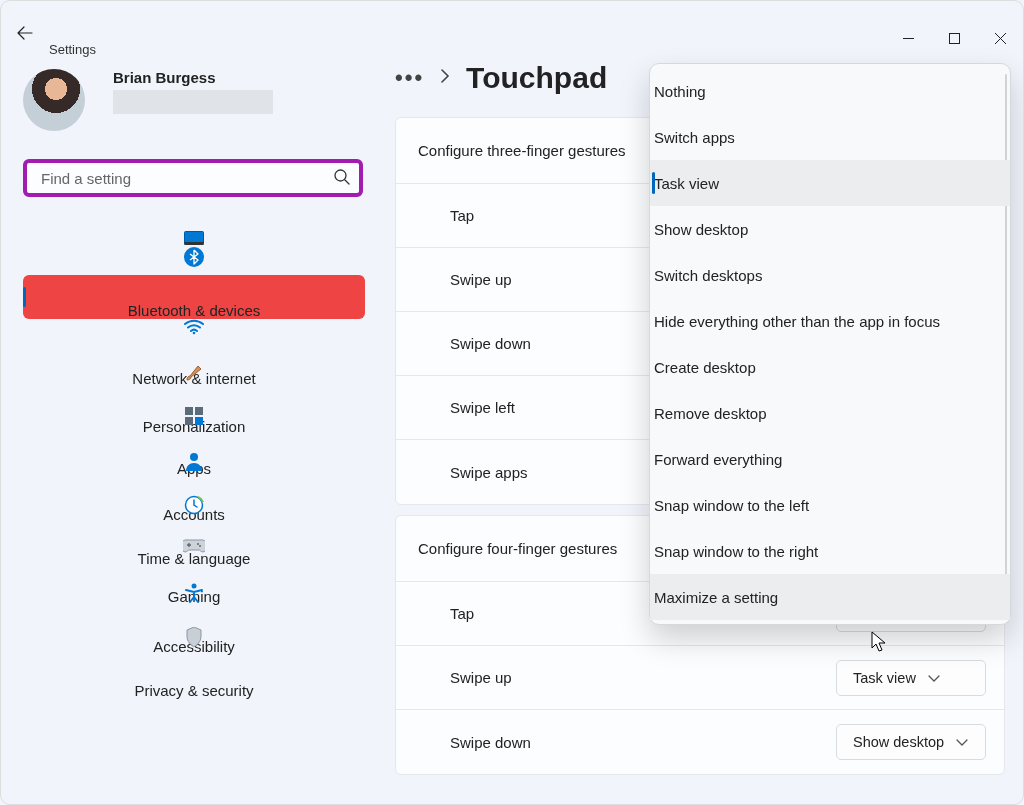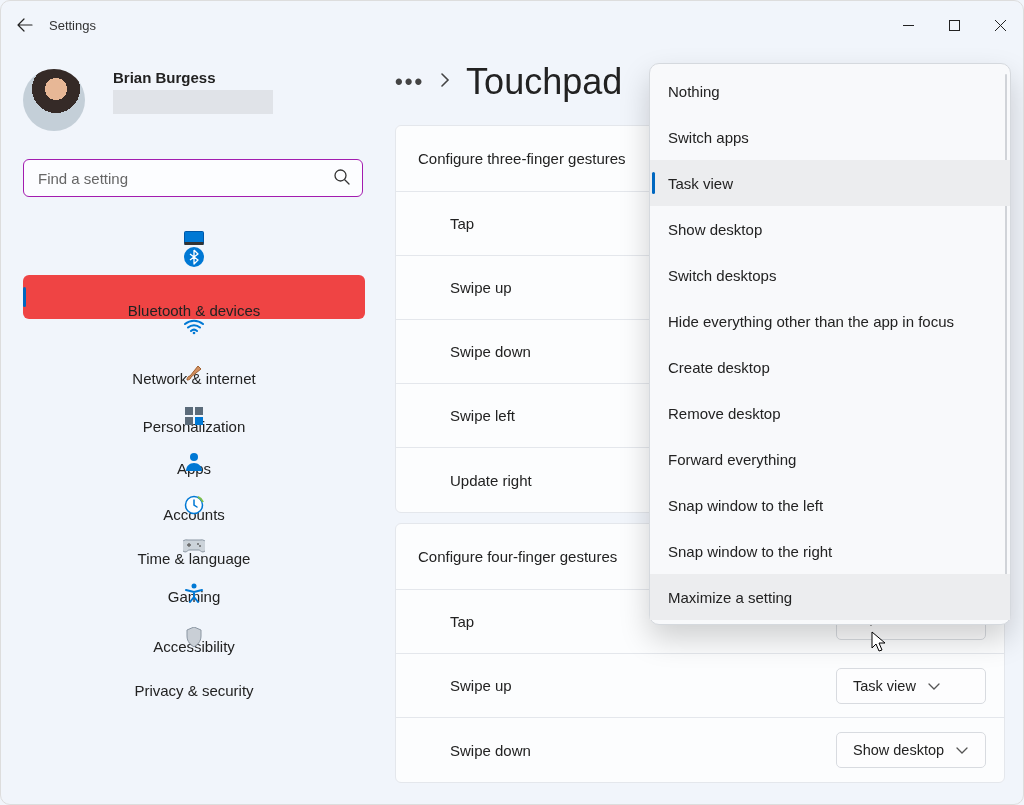--- a/index.html
+++ b/index.html
@@ -1,61 +1,61 @@
 <!DOCTYPE html>
 <html><head>
 <meta charset="utf-8">
 <style>
   * { box-sizing: border-box; margin: 0; padding: 0; font-family: "Segoe UI", sans-serif; }
   body { width: 1024px; height: 805px; background: #f1f5fb; border: 1px solid #ddd; border-radius: 10px; position: relative; overflow: hidden; }
 
   
-  .titlebar { height: 48px; display: flex; align-items: center; }
+  .titlebar { height: 48px; display: flex; align-items: flex-end; margin-top: 8px; }
   .back-btn { width: 48px; height: 48px; display: flex; align-items: center; justify-content: center; color: #000; }
   .app-title { font-size: 13px; color: #333; }
   .win-controls { margin-left: auto; display: flex; }
   .win-btn { width: 46px; height: 38px; display: flex; align-items: center; justify-content: center; color: #222; }
 
   
   .sidebar { position: absolute; left: 0; top: 48px; width: 380px; padding: 20px 16px 0 22px; }
   .profile { display: flex; gap: 28px; margin-bottom: 28px; }
   .avatar { width: 62px; height: 62px; border-radius: 50%; background: radial-gradient(circle at 33px 20px, #e7b796 0 11px, #352a27 11px 24px, transparent 24px), #c4cfd8; background-size: cover; }
   .username { font-weight: 600; font-size: 15px; color: #222; }
   .email-blur { width: 160px; height: 24px; background: #e0e3e8; margin-top: 4px; }
 
   .search-wrap { position: relative; margin-bottom: 34px; width: 340px; }
-  .search-input { width: 100%; height: 38px; border: 1px solid #a21caf; border-radius: 6px; padding: 0 14px; font-size: 15px; background: #fcfdff; color: #555; }
+  .search-input { width: 100%; height: 38px; border: 4px solid #a21caf; border-radius: 6px; padding: 0 14px; font-size: 15px; background: #fcfdff; color: #555; }
   .search-input::placeholder { color: #666; }
   .search-icon { position: absolute; right: 12px; top: 9px; color: #333; }
 
   .nav { display: flex; flex-direction: column; }
   .nav-item { display: flex; align-items: center; gap: 35px; height: 44px; padding: 0 12px; border-radius: 6px; font-size: 15px; color: #222; cursor: default; position: relative; flex-direction: column; }
   .nav-item.selected { background: #ef4444; justify-content: flex-end; }
   .nav-item.selected::before { content: ""; position: absolute; left: 0; top: 12px; bottom: 12px; width: 3px; background: #0067c0; border-radius: 2px; }
   .nav-icon { width: 22px; height: 22px; display: flex; align-items: center; justify-content: center; }
 
   
   .main { position: absolute; left: 394px; top: 60px; right: 18px; bottom: 10px; }
   .breadcrumb { display: flex; align-items: center; gap: 16px; margin-bottom: 22px; color: #444; }
   .bc-more { font-size: 22px; font-weight: 700; letter-spacing: 2px; color: #444; }
   .bc-chevron { font-size: 16px; color: #444; }
-  .bc-title { font-size: 36px; font-weight: 400; color: #222; }
+  .bc-title { font-size: 30px; font-weight: 700; color: #222; }
 
   .section { border: 1px solid #e4e7ec; border-radius: 6px; background: #fcfdfe; margin-bottom: 10px; }
   .section-header { height: 66px; display: flex; align-items: center; padding: 0 22px; font-size: 15px; color: #222; border-bottom: 1px solid #e4e7ec; }
   .row { height: 64px; display: flex; align-items: center; padding: 0 18px 0 54px; border-bottom: 1px solid #e4e7ec; font-size: 15px; color: #222; }
   .row:last-child { border-bottom: none; }
   .row-spacer { flex: 1; }
   .combo { display: flex; align-items: center; gap: 12px; border: 1px solid #d8dbe0; background: #fdfdfe; border-radius: 5px; height: 36px; padding: 0 12px 0 16px; font-size: 14.5px; color: #222; min-width: 150px; }
   .combo .chev { color: #555; }
 
   
   .dropdown { position: absolute; top: 62px; left: 648px; width: 362px; background: #f8f9fb; border: 1px solid #d5d9de; border-radius: 10px; box-shadow: 0 14px 30px rgba(0,0,0,0.18); padding: 4px 0; z-index: 10; }
   .dropdown-scrollbar { position: absolute; right: 3px; top: 10px; bottom: 10px; width: 2px; background: #d0d3d8; border-radius: 2px; }
-  .dd-item { height: 46px; display: flex; align-items: center; padding: 0 18px; font-size: 15px; color: #222; position: relative; }
+  .dd-item { height: 46px; display: flex; align-items: center; padding: 0 4px; font-size: 15px; color: #222; position: relative; }
   .dd-item.selected { background: #ecedef; }
   .dd-item.selected::before { content: ""; position: absolute; left: 2px; top: 12px; bottom: 12px; width: 3px; background: #0067c0; border-radius: 2px; }
   .dd-item.hover { background: #ecedef; }
 
   .cursor { position: absolute; left: 870px; top: 630px; z-index: 20; pointer-events: none; }
 </style>
 </head>
 <body>
 
 <div class="titlebar">
@@ -217,21 +217,21 @@
     <div class="row">
       <span>Swipe up</span>
     </div>
     <div class="row">
       <span>Swipe down</span>
     </div>
     <div class="row">
       <span>Swipe left</span>
     </div>
     <div class="row">
-      <span>Update right</span>
+      <span>Swipe apps</span>
     </div>
   </div>
 
   <div class="section">
     <div class="section-header">Configure four-finger gestures</div>
     <div class="row">
       <span>Tap</span>
       <span class="row-spacer"></span>
       <div class="combo">
         <span></span>

